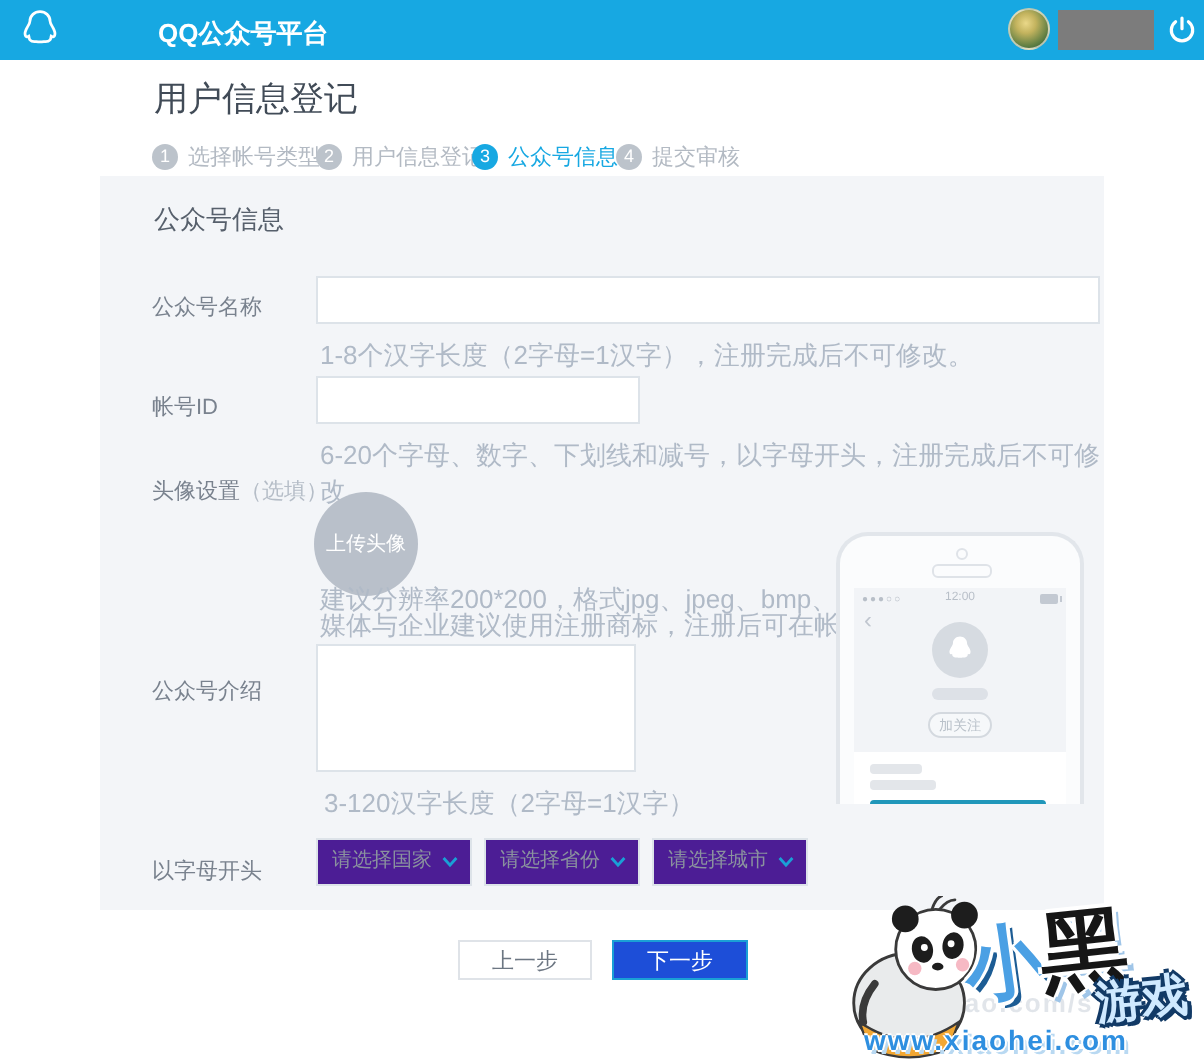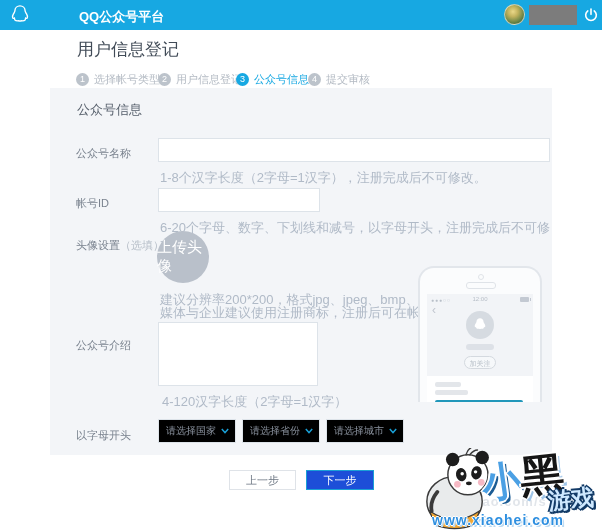--- a/index.html
+++ b/index.html
@@ -31,29 +31,29 @@
   
   .panel{position:absolute;left:50px;top:88px;width:502px;height:367px;background:#f3f5f8;}
   .section-title{position:absolute;left:27px;top:13px;margin:0;font-size:13px;font-weight:normal;color:#57606c;}
   .flabel{position:absolute;font-size:11px;color:#79828e;}
   .optional{color:#b5bdc7;}
   .hint{position:absolute;font-size:13px;color:#b0bac7;}
   .txt-input{position:absolute;height:24px;border:1px solid #dde3e9;background:#fff;box-sizing:border-box;
              font-size:12px;padding:0 6px;color:#333;outline:none;}
   .name-input{left:108px;top:50px;width:392px;}
   .id-input{left:108px;top:100px;width:162px;}
-  .upload-circle{position:absolute;left:107px;top:143px;width:52px;height:52px;border-radius:50%;
-                 background:#b9c0ca;color:#fff;font-size:15px;display:flex;align-items:center;
-                 justify-content:flex-end;cursor:pointer;}
+  .upload-circle{position:absolute;left:107px;top:158px;width:52px;height:52px;border-radius:50%;
+                 background:#b9c0ca;color:#fff;font-size:10px;display:flex;align-items:center;
+                 justify-content:center;cursor:pointer;}
   .intro-area{position:absolute;left:108px;top:234px;width:160px;height:64px;border:1px solid #dde3e9;
               background:#fff;resize:none;box-sizing:border-box;font-size:12px;padding:4px 6px;outline:none;
               font-family:"Liberation Sans","DejaVu Sans",sans-serif;}
 
   
-  .select{position:absolute;top:331px;width:78px;height:24px;background:#000000;border:1px solid #dde3e9;
+  .select{position:absolute;top:331px;width:78px;height:24px;background:#4c1d95;border:1px solid #dde3e9;
           box-sizing:border-box;font-size:10px;color:#8a929e;line-height:22px;padding-left:7px;cursor:pointer;}
   .sel1{left:108px}.sel2{left:192px}.sel3{left:276px}
   .chev{position:absolute;right:6px;top:8px;width:8px;height:6px;}
 
   
   .preview-title{position:absolute;left:390px;top:162px;font-size:11px;color:#9aa4af;}
   .phone{position:absolute;left:368px;top:178px;width:124px;height:136px;background:#fbfcfd;
          border:2px solid #e2e6eb;border-bottom:none;border-radius:16px 16px 0 0;box-sizing:border-box;overflow:hidden;}
   .cam{position:absolute;left:58px;top:6px;width:4px;height:4px;border-radius:50%;border:1px solid #dfe3e8;}
   .speaker{position:absolute;left:46px;top:14px;width:28px;height:5px;border-radius:3px;border:1px solid #dfe3e8;}
@@ -147,21 +147,21 @@
 
     <span class="flabel" style="left:26px;top:150px"><span>头像设置</span><span class="optional">（选填）</span></span>
     <div class="upload-circle">
       <span>上传头像</span>
     </div>
     <span class="hint" style="left:110px;top:203px">建议分辨率200*200，格式jpg、jpeg、bmp、gif、png，小于2M</span>
     <span class="hint" style="left:110px;top:216px">媒体与企业建议使用注册商标，注册后可在帐号设置中修改。</span>
 
     <span class="flabel" style="left:26px;top:250px">公众号介绍</span>
     <textarea class="intro-area" style=""></textarea>
-    <span class="hint" style="left:112px;top:305px">4-120汉字长度（2字母=1汉字）</span>
+    <span class="hint" style="left:112px;top:305px">3-120汉字长度（2字母=1汉字）</span>
 
     <div class="phone">
       <span class="cam"></span>
       <span class="speaker"></span>
       <div class="screen">
         <span class="sigdots">●●●○○</span>
         <span class="ptime">12:00</span>
         <span class="battery"></span>
         <span class="backchev">‹</span>
         <div class="qq-circle">

